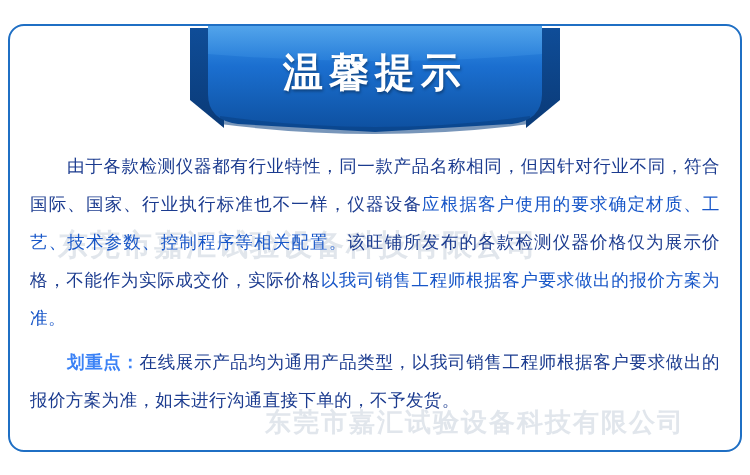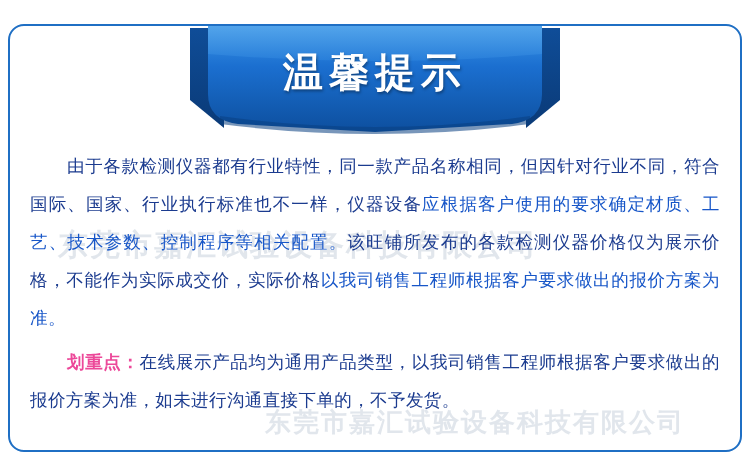--- a/index.html
+++ b/index.html
@@ -53,21 +53,21 @@
     width: 690px;
     font-family: Liberation Mono, monospace;
     font-size: 17.5px;
     line-height: 38px;
     color: #1b3b8f;
     letter-spacing: 0.4px;
   }
   .para { margin: 0 0 6px 0; text-align: justify; }
   .para .indent { display: inline-block; width: 2.1em; }
   .hl { color: #1756c8; }
-  .k { font-weight: bold; color: #ec4899; }
+  .k { font-weight: bold; color: #3b82f6; }
   
   .watermark {
     position: absolute;
     left: 0; top: 0;
     width: 750px; height: 475px;
     pointer-events: none;
   }
   .wm {
     position: absolute;
     color: rgba(120,140,170,0.22);

